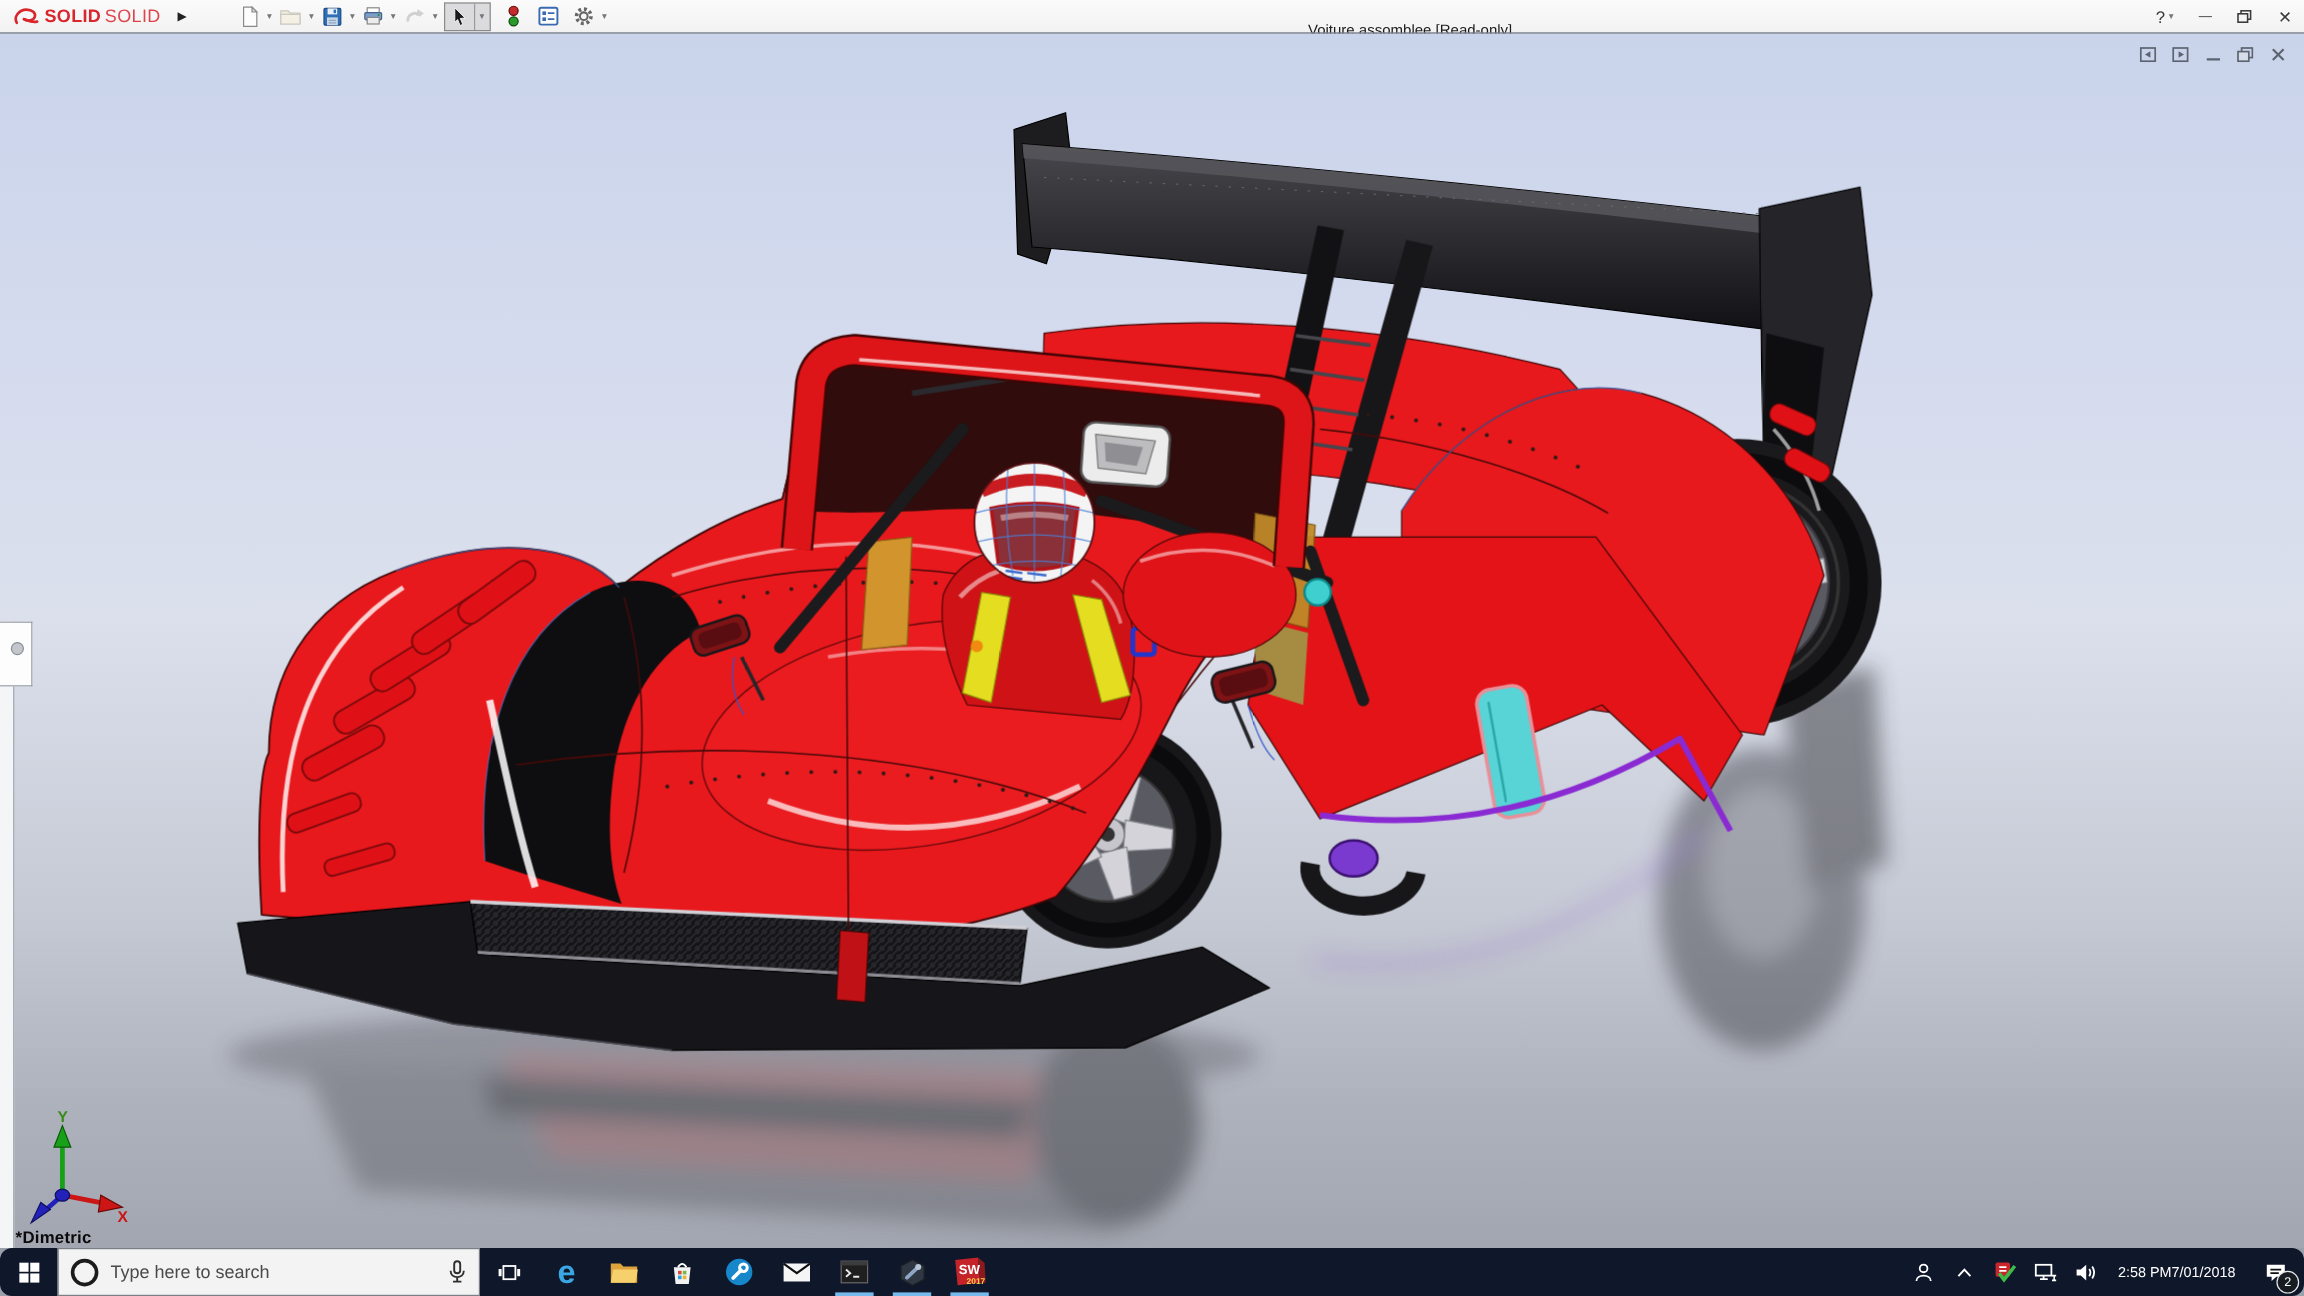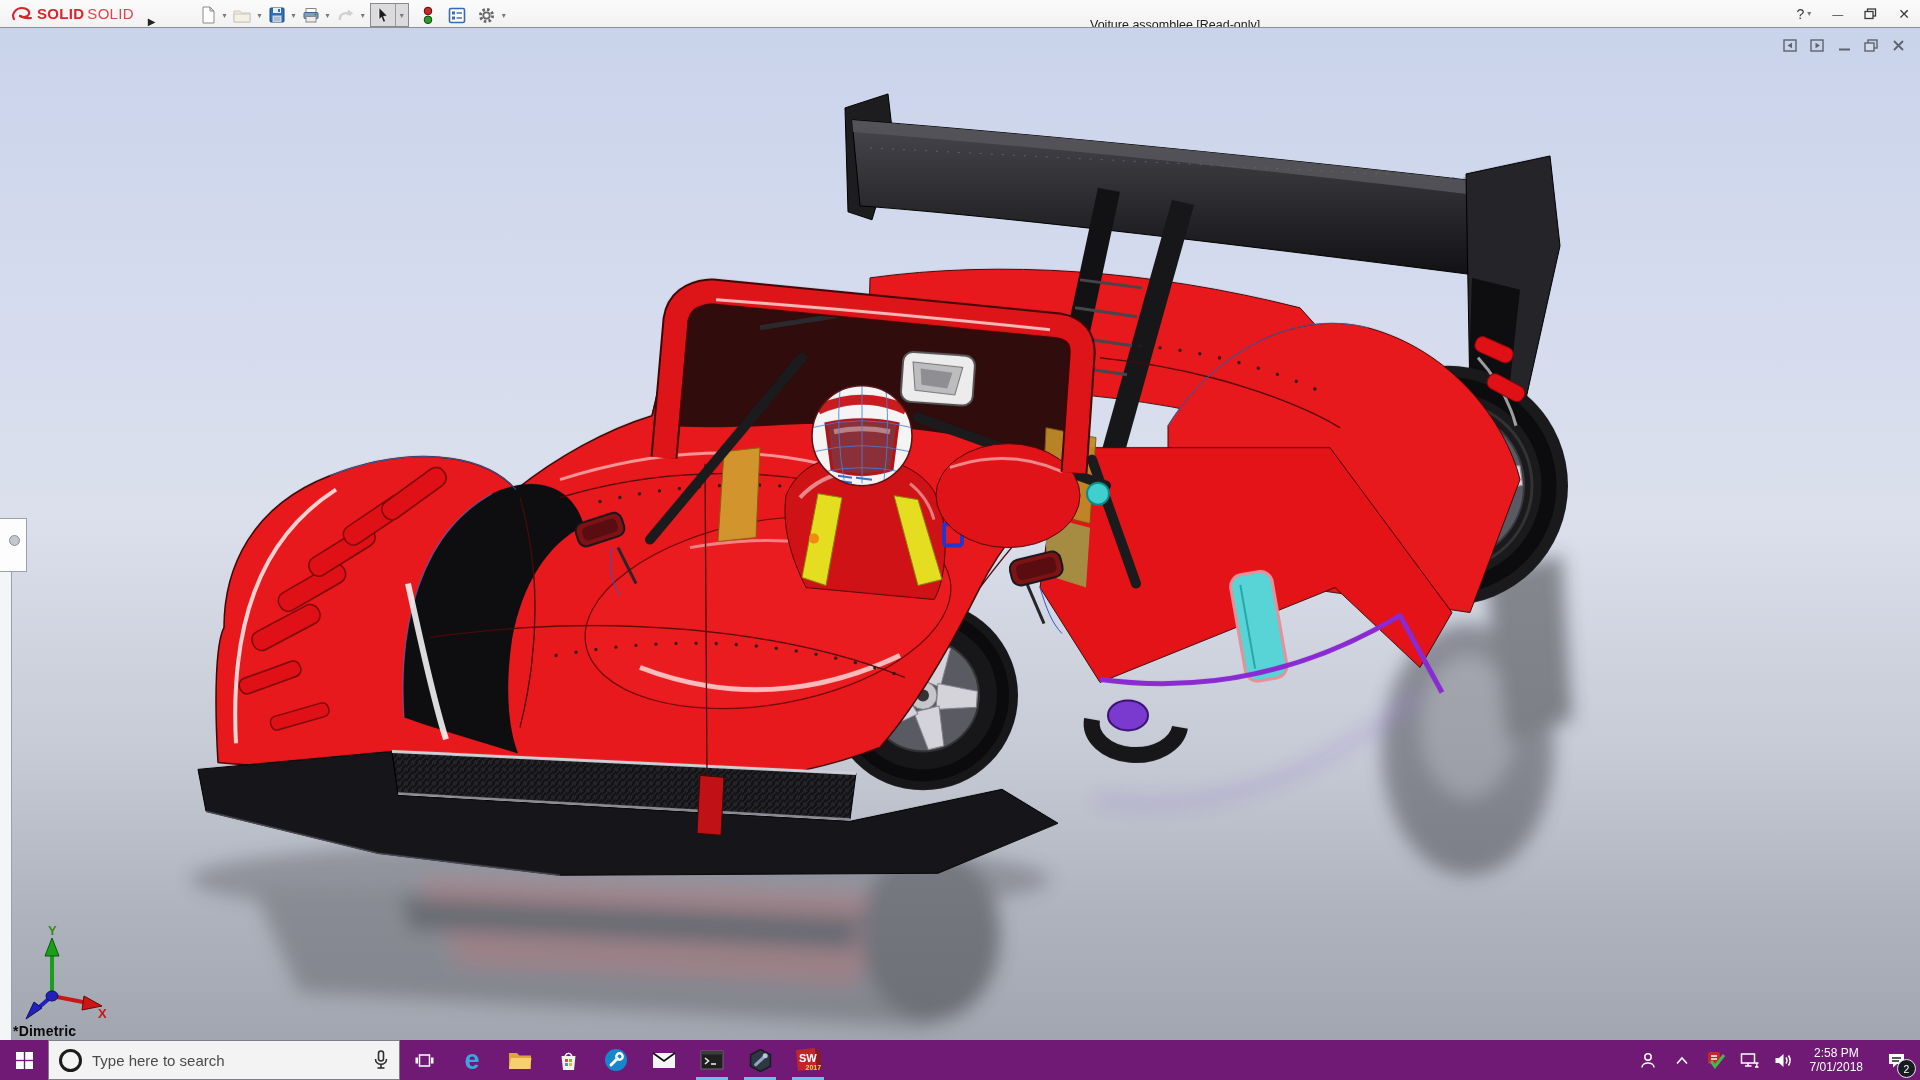--- a/index.html
+++ b/index.html
@@ -1,19 +1,19 @@
 <!DOCTYPE html>
 <html><head>
 <meta charset="utf-8">
 <style>
   html,body{margin:0;padding:0;background:#000;}
   #app{position:relative;width:1920px;height:1080px;overflow:hidden;font-family:"Liberation Sans",sans-serif;background:#9aa0ac;}
 
   
-  #titlebar{position:absolute;top:0;left:0;right:0;height:27px;background:linear-gradient(#fbfbfc,#f2f2f3);border-bottom:1px solid #a9adb5;display:flex;align-items:flex-end;}
+  #titlebar{position:absolute;top:0;left:0;right:0;height:27px;background:linear-gradient(#fbfbfc,#f2f2f3);border-bottom:1px solid #a9adb5;display:flex;align-items:center;}
   .brand{display:flex;align-items:center;gap:3px;padding:0 8px 0 10px;height:100%;}
   .brand .swoosh{display:flex;align-items:center;}
   .brand .b1{color:#d9262c;font-weight:bold;font-size:15px;letter-spacing:.3px;}
   .brand .b2{color:#d9262c;font-weight:400;font-size:15px;letter-spacing:.3px;opacity:.85;}
   .menu-arrow{color:#222;font-size:10px;margin:0 6px;cursor:default;}
   .tb{display:flex;align-items:center;gap:1px;margin-left:34px;}
   .tbi{height:24px;display:flex;align-items:center;justify-content:center;padding:0 3px;border-radius:2px;}
   .tbi.dis{opacity:.55;}
   .crt{color:#777;font-size:8px;padding:0 2px;}
   .split-btn{display:flex;align-items:stretch;border:1px solid #8a8a8a;background:#dbdbdd;margin:0 2px;height:22px;}
@@ -29,32 +29,32 @@
   #scene{position:absolute;left:0;top:0;width:100%;height:100%;}
   .doc-controls{position:absolute;top:10px;right:14px;display:flex;gap:11px;color:#5b6470;}
   .doc-controls .dci{width:16px;height:14px;display:flex;align-items:center;justify-content:center;}
   .left-strip{position:absolute;left:0;top:490px;bottom:0;width:11px;background:#f4f5f7;border-right:1px solid #9aa0a8;}
   .left-tab{position:absolute;left:0;top:490px;width:26px;height:52px;background:#fdfdfe;border:1px solid #9aa0a8;border-left:none;}
   .left-tab .dot{position:absolute;left:9px;top:16px;width:9px;height:9px;border-radius:50%;background:#c3c7cc;border:1px solid #8a8f96;}
   #triad{position:absolute;left:12px;bottom:16px;}
   #view-label{position:absolute;left:13px;bottom:1px;color:#0a0a0a;font-size:14px;font-weight:bold;letter-spacing:.2px;}
 
   
-  #taskbar{position:absolute;left:0;right:0;bottom:0;height:40px;background:#701a75;display:flex;align-items:stretch;color:#fff;}
+  #taskbar{position:absolute;left:0;right:0;bottom:0;height:40px;background:#0f172a;display:flex;align-items:stretch;color:#fff;border-radius:10px;}
   .start{width:48px;display:flex;align-items:center;justify-content:center;}
   .searchbox{width:352px;background:#f3f3f3;border:1px solid #7b7f85;display:flex;align-items:center;gap:10px;padding:0 10px;box-sizing:border-box;}
   .cortana{width:17px;height:17px;border:3px solid #1b1b1b;border-radius:50%;flex:none;}
   .search-text{flex:1;color:#4a4a4a;font-size:15px;white-space:nowrap;overflow:hidden;}
   .apps{display:flex;}
   .app{width:48px;display:flex;align-items:center;justify-content:center;position:relative;}
   .app.running::after{content:"";position:absolute;left:8px;right:8px;bottom:0;height:3px;background:#76b9ed;}
   .edge-e{color:#3aa7e4;font-size:27px;font-weight:bold;line-height:1;}
   .tray{margin-left:auto;display:flex;align-items:center;gap:4px;padding-right:2px;}
   .tray-i{width:30px;height:40px;display:flex;align-items:center;justify-content:center;}
-  .clock{display:flex;flex-direction:column;align-items:center;justify-content:center;font-size:12px;line-height:14px;padding:0 7px;text-align:center;}
+  .clock{display:flex;flex-direction:row;align-items:center;justify-content:center;font-size:12px;line-height:14px;padding:0 7px;text-align:center;}
   .action{position:relative;width:44px;height:40px;display:flex;align-items:center;justify-content:center;}
   .badge{position:absolute;right:2px;bottom:2px;width:17px;height:17px;border-radius:50%;background:#171b22;border:1px solid #e8e8e8;color:#fff;font-size:10.5px;display:flex;align-items:center;justify-content:center;}
 </style>
 </head>
 <body>
 
 <div id="app">
 
   <header id="titlebar">
     <div class="brand">

